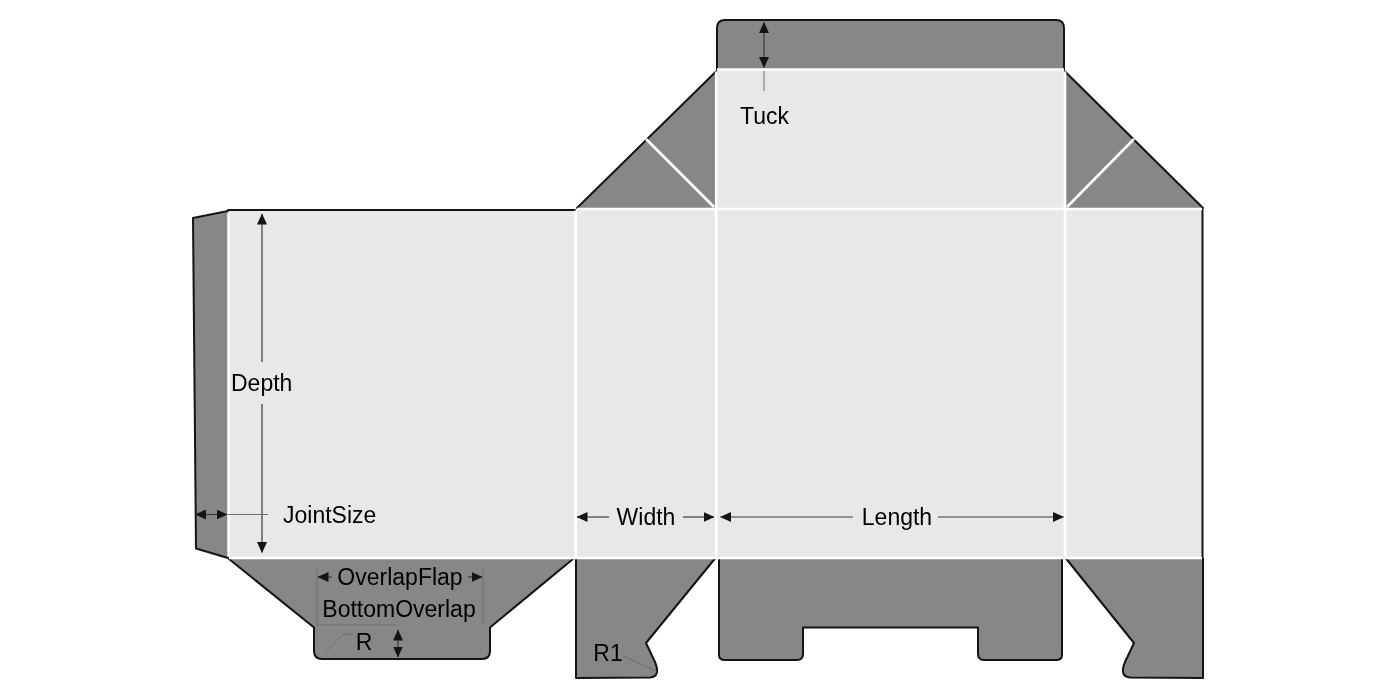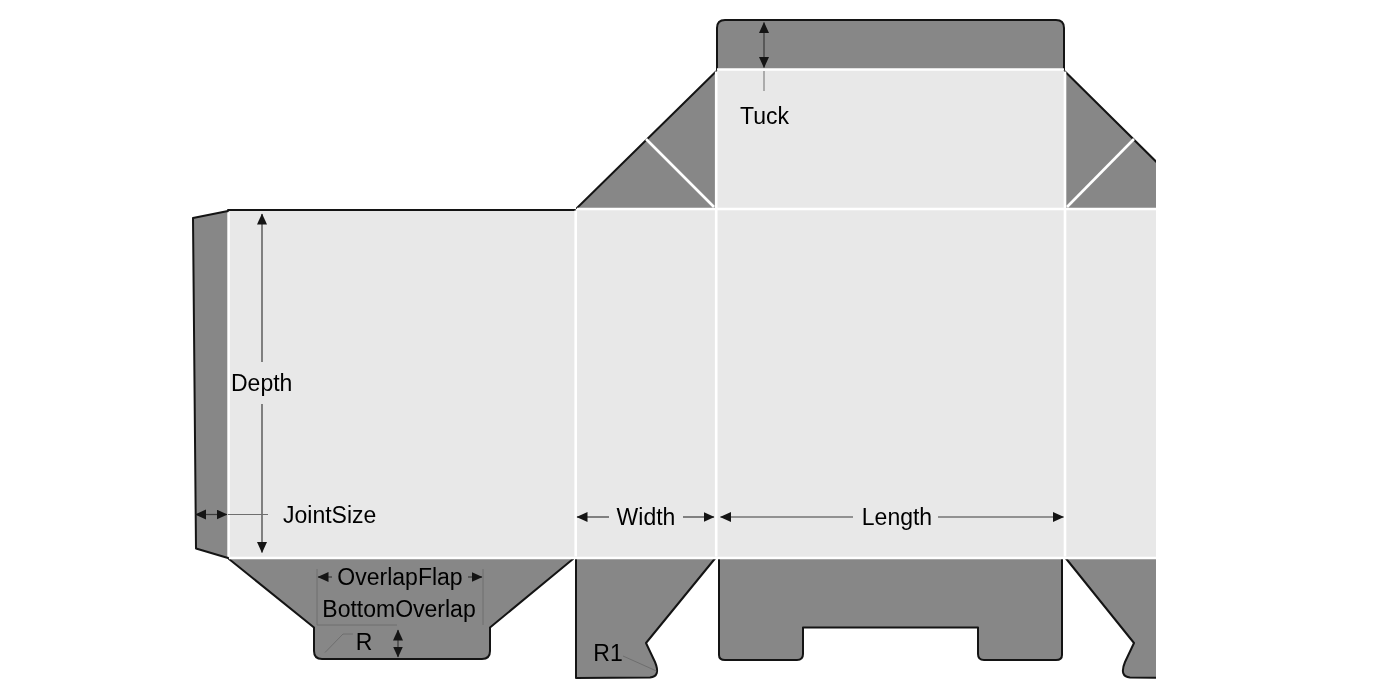--- a/index.html
+++ b/index.html
@@ -1,20 +1,20 @@
 <!DOCTYPE html>
 <html style="--c-background: #ffffff; --c-panel: #e8e8e8; --c-flap: #878787; --c-cut: #141414; --c-crease: #ffffff; --c-dim: #3a3a3a; --c-ext: #6e6e6e; --c-text: #000000;"><head>
 <meta charset="utf-8">
 <style>
   :root{
     --c-background:#ffffff; --c-panel:#e8e8e8; --c-flap:#878787;
     --c-cut:#141414; --c-crease:#ffffff; --c-dim:#3a3a3a; --c-ext:#6e6e6e; --c-text:#000000;
   }
   html,body{margin:0;padding:0;background:var(--c-background);}
-  .stage{width:1156px;height:700px;position:relative;background:var(--c-background);overflow:hidden;}
+  .stage{width:1400px;height:700px;position:relative;background:var(--c-background);overflow:hidden;}
   svg{display:block;}
   .fill-flap{fill:var(--c-flap);stroke:none;}
   .fill-panel{fill:var(--c-panel);stroke:none;}
   .cut{fill:none;stroke:var(--c-cut);stroke-width:2;stroke-linejoin:round;stroke-linecap:round;}
   .crease{fill:none;stroke:var(--c-crease);stroke-width:2.6;stroke-linecap:butt;}
   .dim{fill:none;stroke:var(--c-dim);stroke-width:1.2;}
   .ext{fill:none;stroke:var(--c-ext);stroke-width:1;}
   .ah{fill:var(--c-cut);stroke:none;}
   .lbl{font-family:"Liberation Sans","DejaVu Sans",sans-serif;font-size:23px;fill:var(--c-text);}
 </style>

